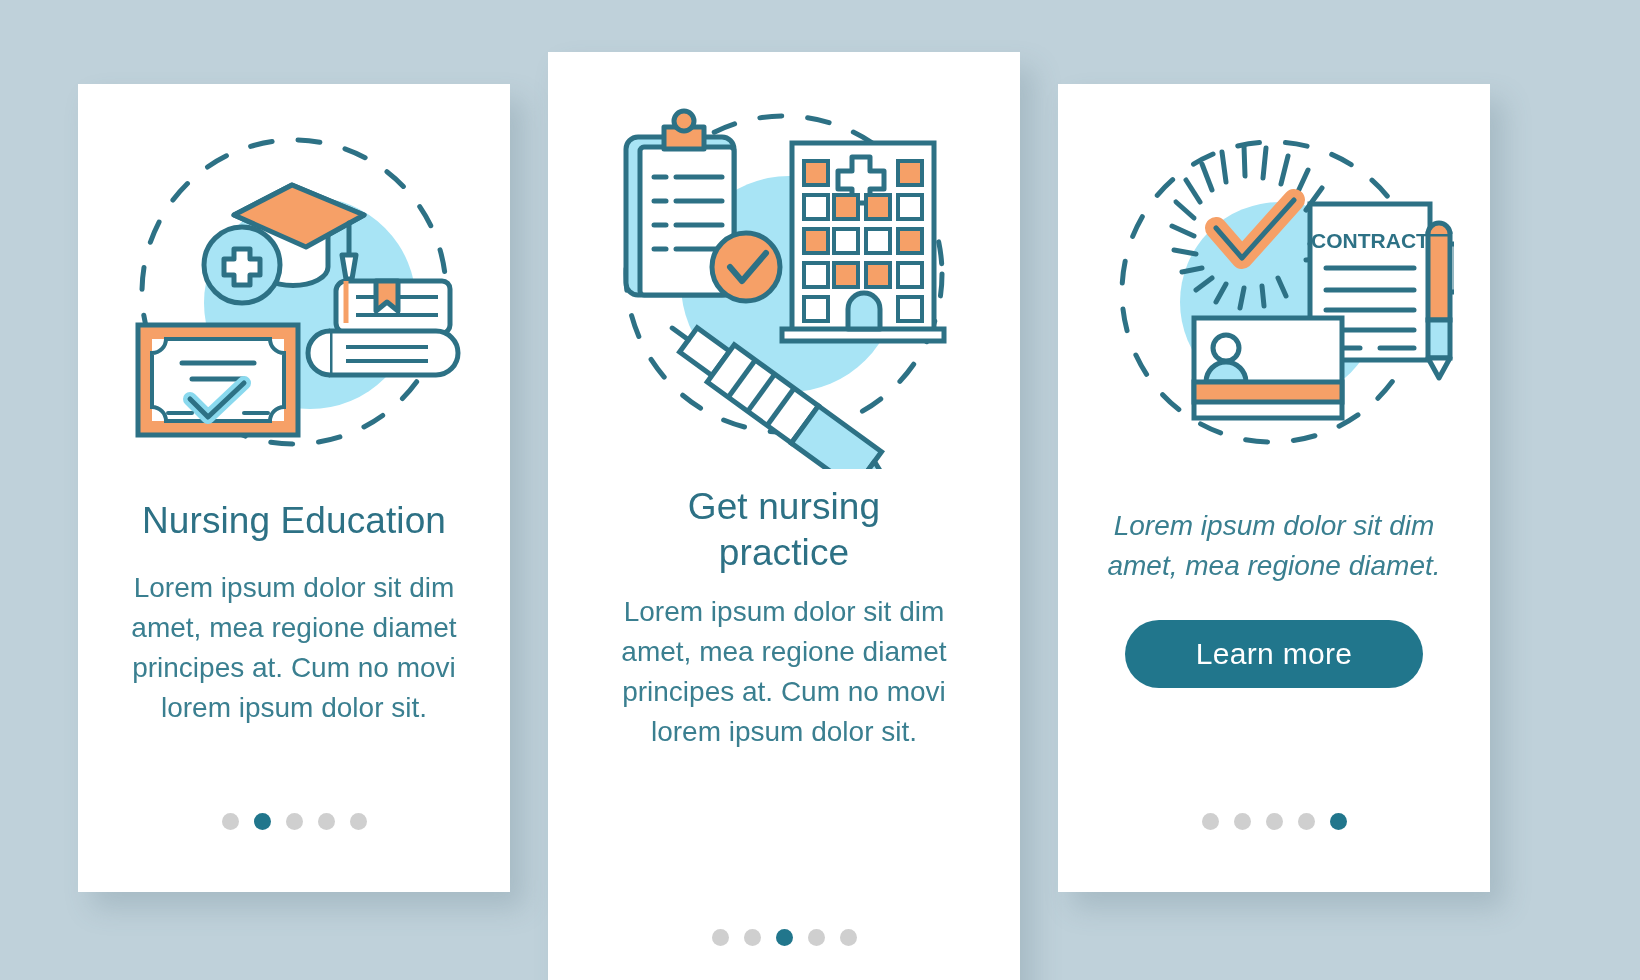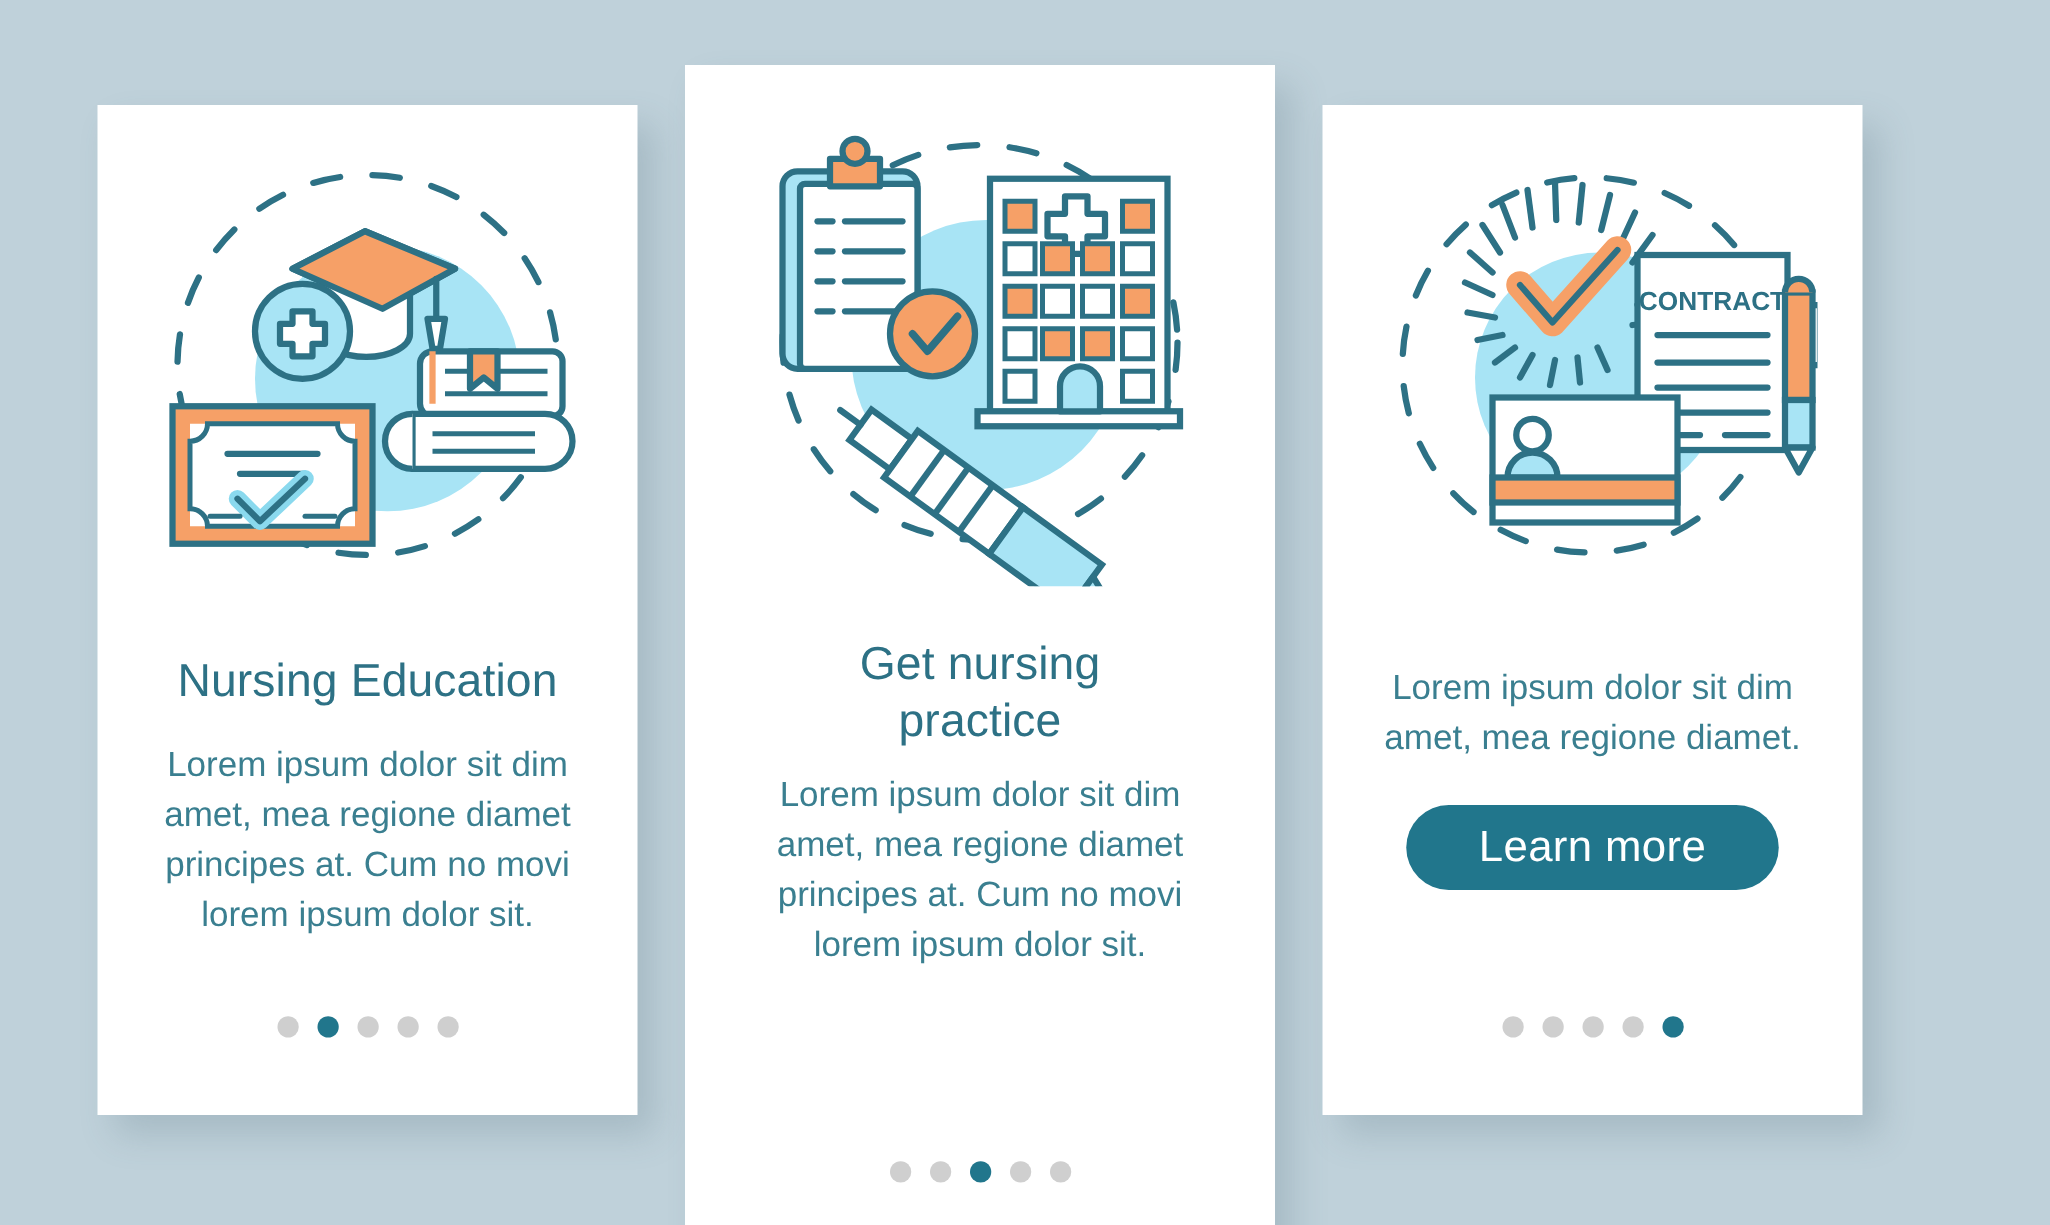--- a/index.html
+++ b/index.html
@@ -12,21 +12,20 @@
   .stage{position:relative;width:1640px;height:980px;}
 
   .card{
     position:absolute;
     background:#ffffff;
     box-shadow:14px 16px 26px rgba(80,110,125,.22);
     display:flex;
     flex-direction:column;
     align-items:center;
     box-sizing:border-box;
-    gap:24px;
   }
   
   #card-1{left:78px;  top:84px;  width:432px; height:808px;}
   #card-2{left:548px; top:52px;  width:472px; height:956px;}
   #card-3{left:1058px;top:84px;  width:432px; height:808px;}
 
   .illus-wrap{
     position:relative;
     width:100%;
     display:flex;
@@ -56,31 +55,31 @@
 
   .body-txt{
     color:#3a7f90;
     font-size:28px;
     line-height:40px;
     margin:0;
     font-weight:400;
   }
   #card-1 .body-txt{padding:0 32px;margin-top:24px;}
   #card-2 .body-txt{padding:0 40px;margin-top:16px;}
-  #card-3 .body-txt{padding:0 20px;margin-top:16px;}
+  #card-3 .body-txt{padding:0 20px;margin-top:16px;font-style:italic;}
 
   .cta{
     margin-top:34px;
     background:#21768c;
     color:#ffffff;
     border:none;
     border-radius:40px;
     width:298px;
     height:68px;
-    font-size:35px;
+    font-size:30px;
     font-family:"Liberation Sans", sans-serif;
     cursor:pointer;
     letter-spacing:.3px;
   }
 
   .dots{
     position:absolute;
     bottom:62px;
     left:0;right:0;
     display:flex;

